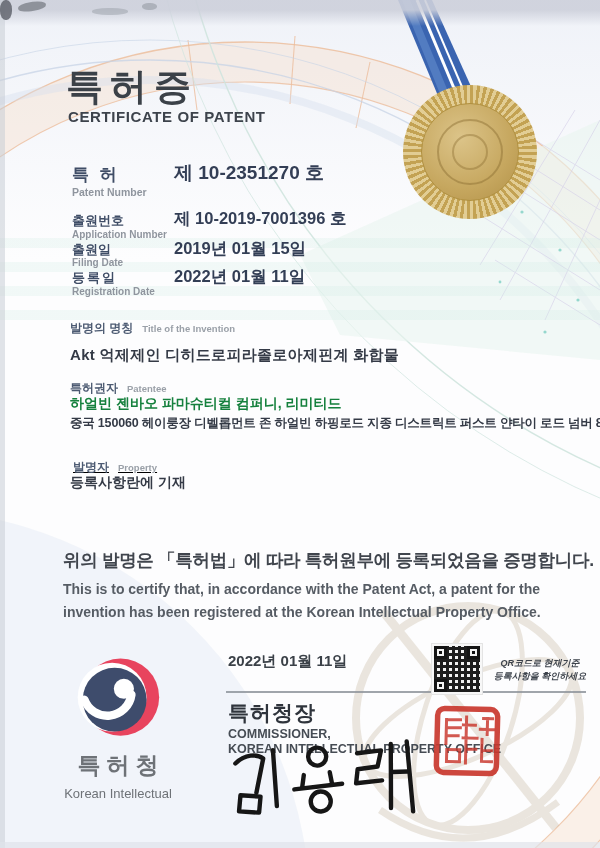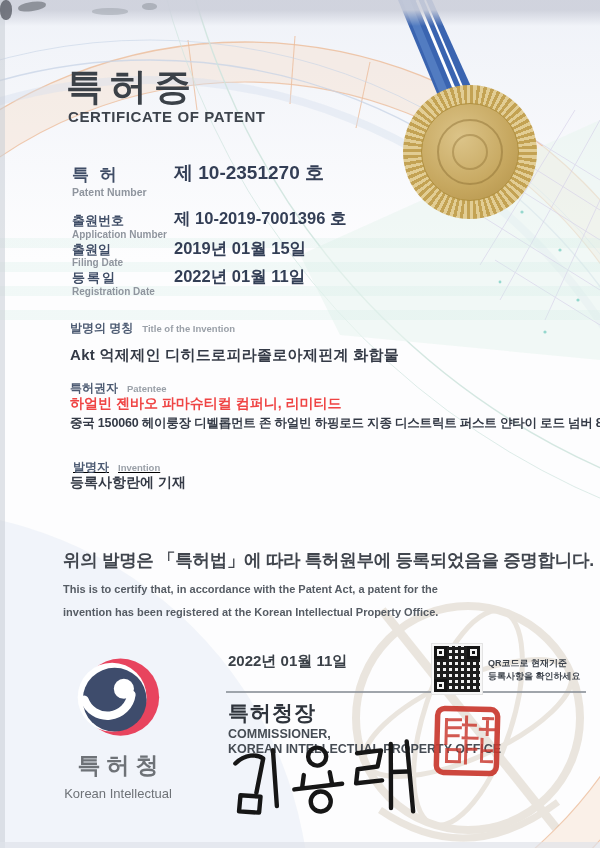--- a/index.html
+++ b/index.html
@@ -36,22 +36,22 @@
   
   .qr { position:absolute; left:432px; top:644px; width:50px; height:50px; background:#f7f7f7; z-index:2; padding:2px;
     outline:1px solid #e4e4e4; }
   .qr-inner { width:100%; height:100%; position:relative;
     background:
       repeating-linear-gradient(0deg, #1d1d1d 0 3px, transparent 3px 6px),
       repeating-linear-gradient(90deg, #1d1d1d 0 3px, #f2f2f2 3px 6px); }
   .finder { position:absolute; width:13px; height:13px; background:#f4f4f4; border:3px solid #141414; }
   .finder::after { content:""; position:absolute; left:2px; top:2px; width:3px; height:3px; background:#141414; }
   .f-tl { left:0; top:0; } .f-tr { right:0; top:0; } .f-bl { left:0; bottom:0; }
-  .qr-caption { position:absolute; left:488px; top:657px; width:104px; z-index:2;
-    font-size:9px; font-weight:700; color:#3d434c; line-height:13px; }
+  .qr-caption { position:absolute; left:488px; top:657px; width:104px; text-align:center; z-index:2;
+    font-size:9px; font-weight:700; color:#3d434c; line-height:13px;font-style:italic; }
 
   
   .z { position:absolute; z-index:2; }
   .title-ko { left:66px; top:62px; font-size:37px; font-weight:800; letter-spacing:7px; color:#3b4148; }
   .title-en { left:68px; top:108px; font-size:15px; font-weight:700; letter-spacing:0.6px; color:#3d434c; }
 
   .lab-ko { font-weight:700; color:#3f4d66; }
   .lab-en { font-weight:700; color:#8f959e; }
   .val    { font-weight:700; color:#333e55; white-space:nowrap; }
 
@@ -72,28 +72,28 @@
   .f3-v  { left:174px; top:266px; font-size:16.5px; }
 
   .sec-label { display:flex; align-items:baseline; gap:9px; }
   .sec-ko { font-size:12px; font-weight:700; color:#4c5a72; }
   .sec-en { font-size:9.5px; font-weight:700; color:#9aa0a8; }
 
   .inv-label { left:70px; top:320px; }
   .inv-title { left:70px; top:336px; font-size:15px; font-weight:800; color:#343a46; letter-spacing:0.3px; white-space:nowrap;margin-top:10px; }
 
   .pat-label { left:70px; top:380px; }
-  .pat-name  { left:70px; top:395px; font-size:14px; font-weight:800; color:#ef4444; white-space:nowrap; }
+  .pat-name  { left:70px; top:395px; font-size:14px; font-weight:800; color:#15803d; white-space:nowrap; }
   .pat-addr  { left:70px; top:415px; font-size:12.5px; font-weight:800; color:#343a46; white-space:nowrap; letter-spacing:-0.2px; }
 
   .invr-label { left:73px; top:459px;text-decoration:underline; }
   .invr-val   { left:70px; top:474px; font-size:14px; font-weight:800; color:#343a46; }
 
   .stmt-ko { left:63px; top:548px; font-size:17.5px; font-weight:800; color:#40454d; white-space:nowrap; letter-spacing:-0.3px; }
-  .stmt-en { left:63px; top:578px; font-size:11px; font-weight:800; color:#565c64; line-height:22.5px; }
+  .stmt-en { left:63px; top:578px; font-size:14px; font-weight:800; color:#565c64; line-height:22.5px; }
 
   .issue-date { left:228px; top:652px; font-size:15px; font-weight:700; color:#3b4148; }
   .sig-rule { left:226px; top:691px; width:360px; height:2px; background:#8f959c; opacity:.85; }
   .comm-ko  { left:228px; top:699px; font-size:21px; font-weight:800; color:#2f343c; letter-spacing:1px; }
   .comm-en1 { left:228px; top:727px; font-size:12.5px; font-weight:800; color:#464c54; }
   .comm-en2 { left:228px; top:742px; font-size:12.5px; font-weight:800; color:#464c54; white-space:nowrap; }
 
   .signature { left:230px; top:740px; width:210px; height:80px; transform:rotate(-2deg); }
   .sr-only { position:absolute; width:1px; height:1px; overflow:hidden; clip:rect(0 0 0 0); white-space:nowrap; }
 
@@ -206,21 +206,21 @@
 
   <div class="z sec-label pat-label">
     <span class="sec-ko">특허권자</span>
     <span class="sec-en">Patentee</span>
   </div>
   <div class="z pat-name">하얼빈 젠바오 파마슈티컬 컴퍼니, 리미티드</div>
   <div class="z pat-addr">중국 150060 헤이룽장 디벨롭먼트 존 하얼빈 하핑로드 지종 디스트릭트 퍼스트 얀타이 로드 넘버 8</div>
 
   <div class="z sec-label invr-label">
     <span class="sec-ko">발명자</span>
-    <span class="sec-en">Invention</span>
+    <span class="sec-en">Property</span>
   </div>
   <div class="z invr-val">등록사항란에 기재</div>
 
   <div class="z stmt-ko">위의 발명은 「특허법」에 따라 특허원부에 등록되었음을 증명합니다.</div>
   <div class="z stmt-en">
     <div>This is to certify that, in accordance with the Patent Act, a patent for the</div>
     <div>invention has been registered at the Korean Intellectual Property Office.</div>
   </div>
 
   <div class="z kipo">

